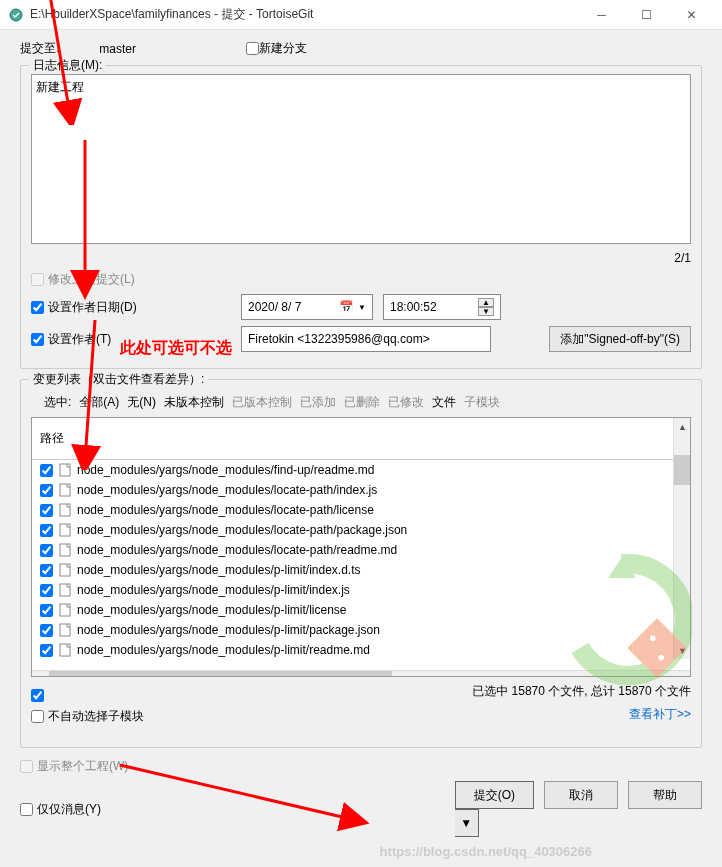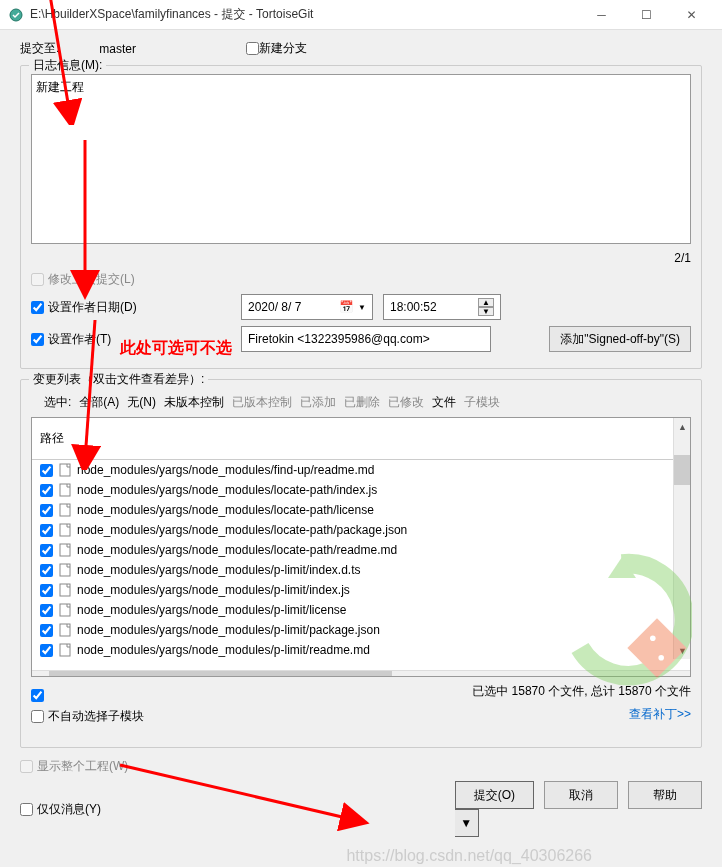--- a/index.html
+++ b/index.html
@@ -53,21 +53,21 @@
 
     .status-row { display: flex; justify-content: space-between; margin: 6px 0; }
     .link { color: #0066cc; }
     .commit-btn-group { display: flex; flex-direction: column; }
     .commit-btn { border: 1px solid #666; background: #e8e8e8; padding: 4px 18px; height: 28px; }
     .commit-dropdown { border: 1px solid #666; border-left: none; background: #e8e8e8; width: 24px; height: 28px; display: flex; align-items: center; justify-content: center; }
     
     .annotation { position: absolute; color: #ff0000; font-size: 16px; font-weight: bold; pointer-events: none; }
     .arrow { position: absolute; pointer-events: none; }
     .watermark { position: absolute; right: 30px; top: 550px; width: 140px; height: 140px; opacity: 0.4; }
-    .bottom-watermark { position: absolute; bottom: 2px; right: 130px; color: #ccc; font-size: 16px; }
+    .bottom-watermark { position: absolute; bottom: 8px; right: 130px; color: #ccc; font-size: 13px; font-weight: bold; }
 
     .disabled { color: #888; }
   </style>
 </head>
 <body>
 
 <div class="titlebar">
   <span class="titlebar-icon">
     <svg viewBox="0 0 16 16">
         <circle cx="8" cy="8" r="6" fill="#4a9" stroke="#276" stroke-width="1"></circle>

